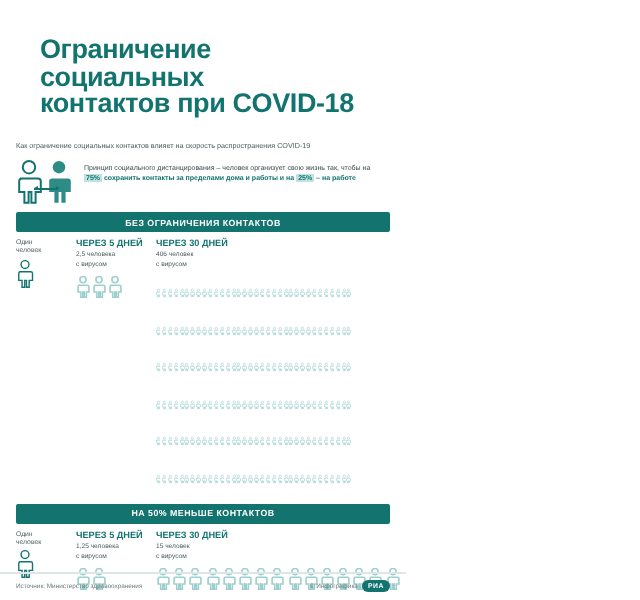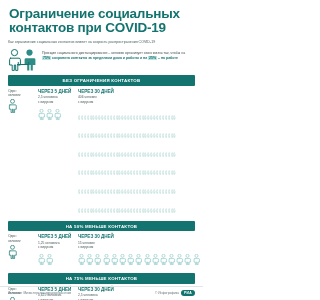--- a/index.html
+++ b/index.html
@@ -13,21 +13,21 @@
   .page{width:203px;height:300px;position:relative;box-sizing:border-box;}
 
   
   .header{padding:6px 8px 0 8px;}
   .title{
     color:#12736f;
     font-weight:bold;
     font-size:13.5px;
     line-height:13.5px;
     letter-spacing:-0.2px;
-    margin:1px;
+    margin:12px;
   }
   .subtitle{
     color:#4a5a5c;
     font-size:3.6px;
     line-height:4.4px;
     margin:6px 0 0 0;
   }
 
   
   .intro{
@@ -128,21 +128,21 @@
   }
 </style>
 </head>
 <body>
 
 <div class="page">
 
   <div class="header">
     <div class="title">
       <span>Ограничение социальных</span><br>
-      <span>контактов при COVID-19</span>
+      <span>контактов при COVID-18</span>
     </div>
     <div class="subtitle">Как ограничение социальных контактов влияет на скорость распространения COVID-19</div>
   </div>
 
   <div class="intro">
     <div class="intro-figs">
       <span>
         <svg class="person" width="13" height="22" viewBox="0 0 13 22">
           <circle cx="6.5" cy="3.6" r="3.1" fill="none" stroke="#12736f" stroke-width="1"></circle>
           <path d="M2 9.2 h9 a1.4 1.4 0 0 1 1.4 1.4 v5.4 h-2.6 v5.4 h-2.1 v-5.4 h-1.4 v5.4 h-2.1 v-5.4 h-2.6 v-5.4 a1.4 1.4 0 0 1 1.4 -1.4 z" fill="none" stroke="#12736f" stroke-width="1"></path>

